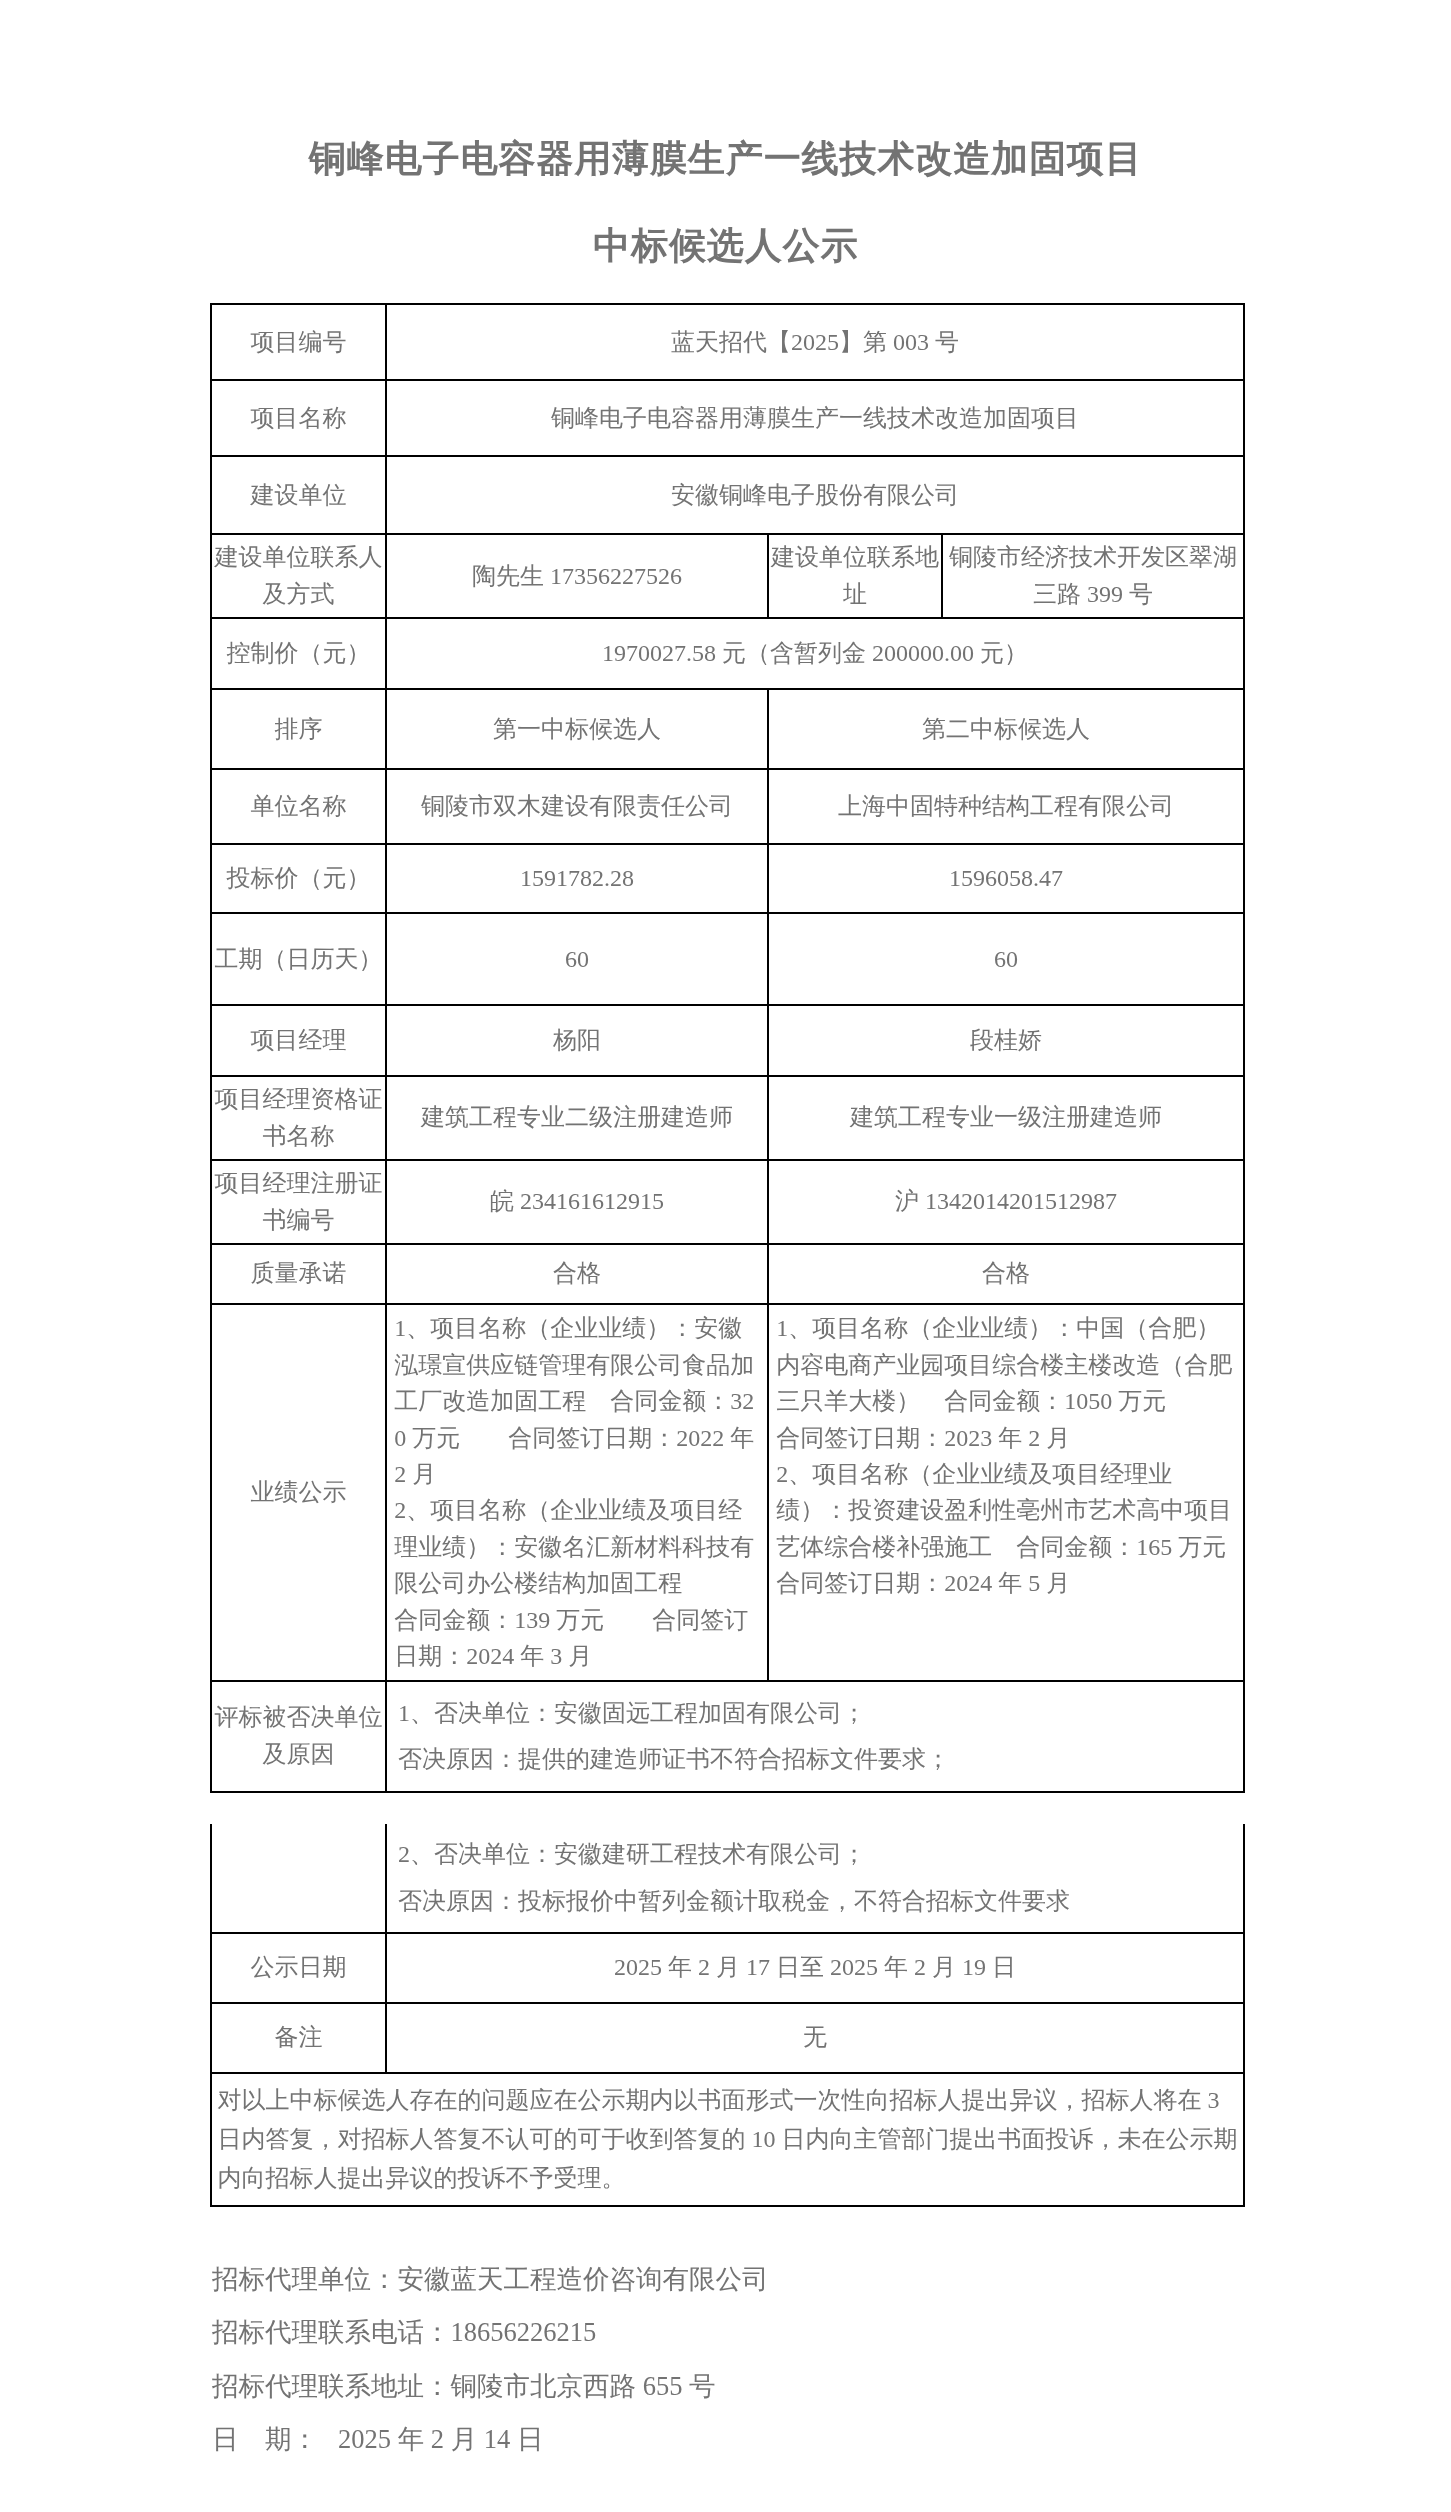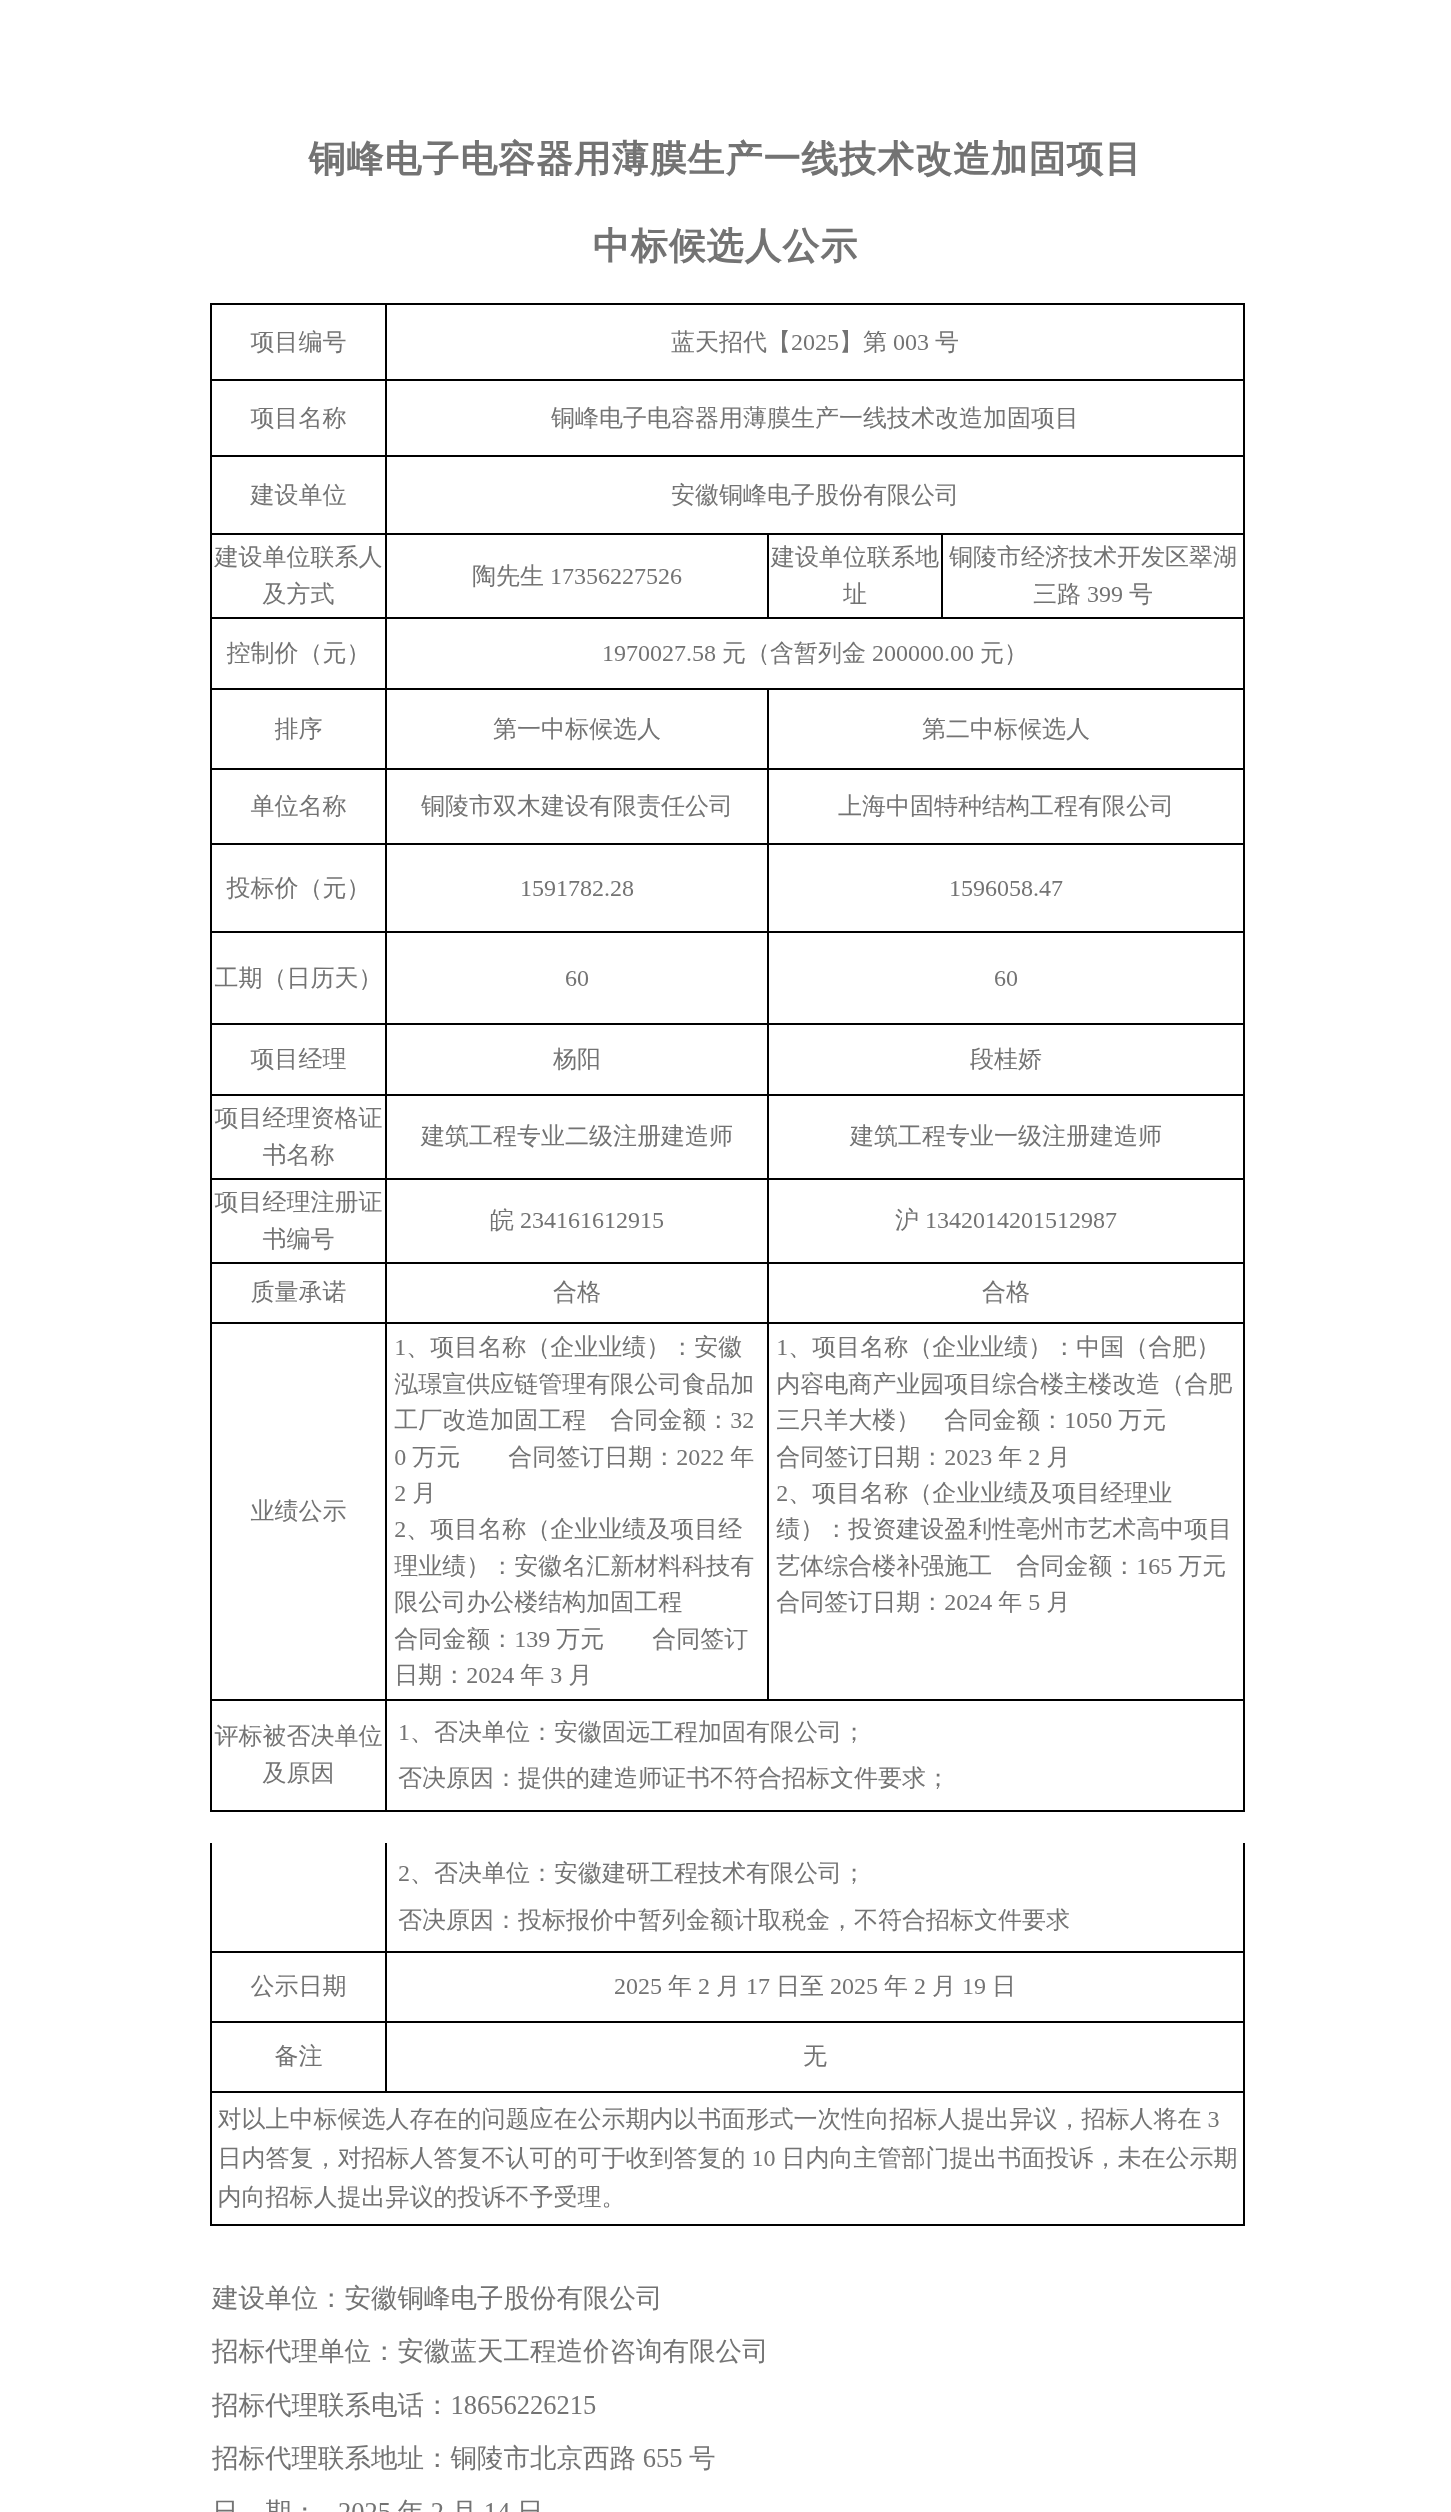--- a/index.html
+++ b/index.html
@@ -118,21 +118,21 @@
       <tr style="height:80px">
         <td class="lbl">排序</td>
         <td>第一中标候选人</td>
         <td colspan="2">第二中标候选人</td>
       </tr>
       <tr style="height:75px">
         <td class="lbl">单位名称</td>
         <td>铜陵市双木建设有限责任公司</td>
         <td colspan="2">上海中固特种结构工程有限公司</td>
       </tr>
-      <tr style="height:88px">
+      <tr style="height:69px">
         <td class="lbl">投标价（元）</td>
         <td>1591782.28</td>
         <td colspan="2">1596058.47</td>
       </tr>
       <tr style="height:92px">
         <td class="lbl">工期（日历天）</td>
         <td>60</td>
         <td colspan="2">60</td>
       </tr>
       <tr style="height:71px">
@@ -193,21 +193,20 @@
         <td class="lbl">备注</td>
         <td colspan="3">无</td>
       </tr>
       <tr style="height:117px">
         <td colspan="4" class="note-cell">对以上中标候选人存在的问题应在公示期内以书面形式一次性向招标人提出异议，招标人将在 3 日内答复，对招标人答复不认可的可于收到答复的 10 日内向主管部门提出书面投诉，未在公示期内向招标人提出异议的投诉不予受理。</td>
       </tr>
     </tbody>
   </table>
 
   <div class="sig">
-    <div class="sig-line"><span class="sig-label">建设单位：</span><span class="sig-value">安徽铜峰电子股份有限公司</span></div>
     <div class="sig-line"><span class="sig-label">招标代理单位：</span><span class="sig-value">安徽蓝天工程造价咨询有限公司</span></div>
     <div class="sig-line"><span class="sig-label">招标代理联系电话：</span><span class="sig-value">18656226215</span></div>
     <div class="sig-line"><span class="sig-label">招标代理联系地址：</span><span class="sig-value">铜陵市北京西路 655 号</span></div>
     <div class="sig-line"><span class="sig-label">日　期：</span><span class="sig-value date-indent">2025 年 2 月 14 日</span></div>
   </div>
 
 </div>
 
 
 </body></html>

